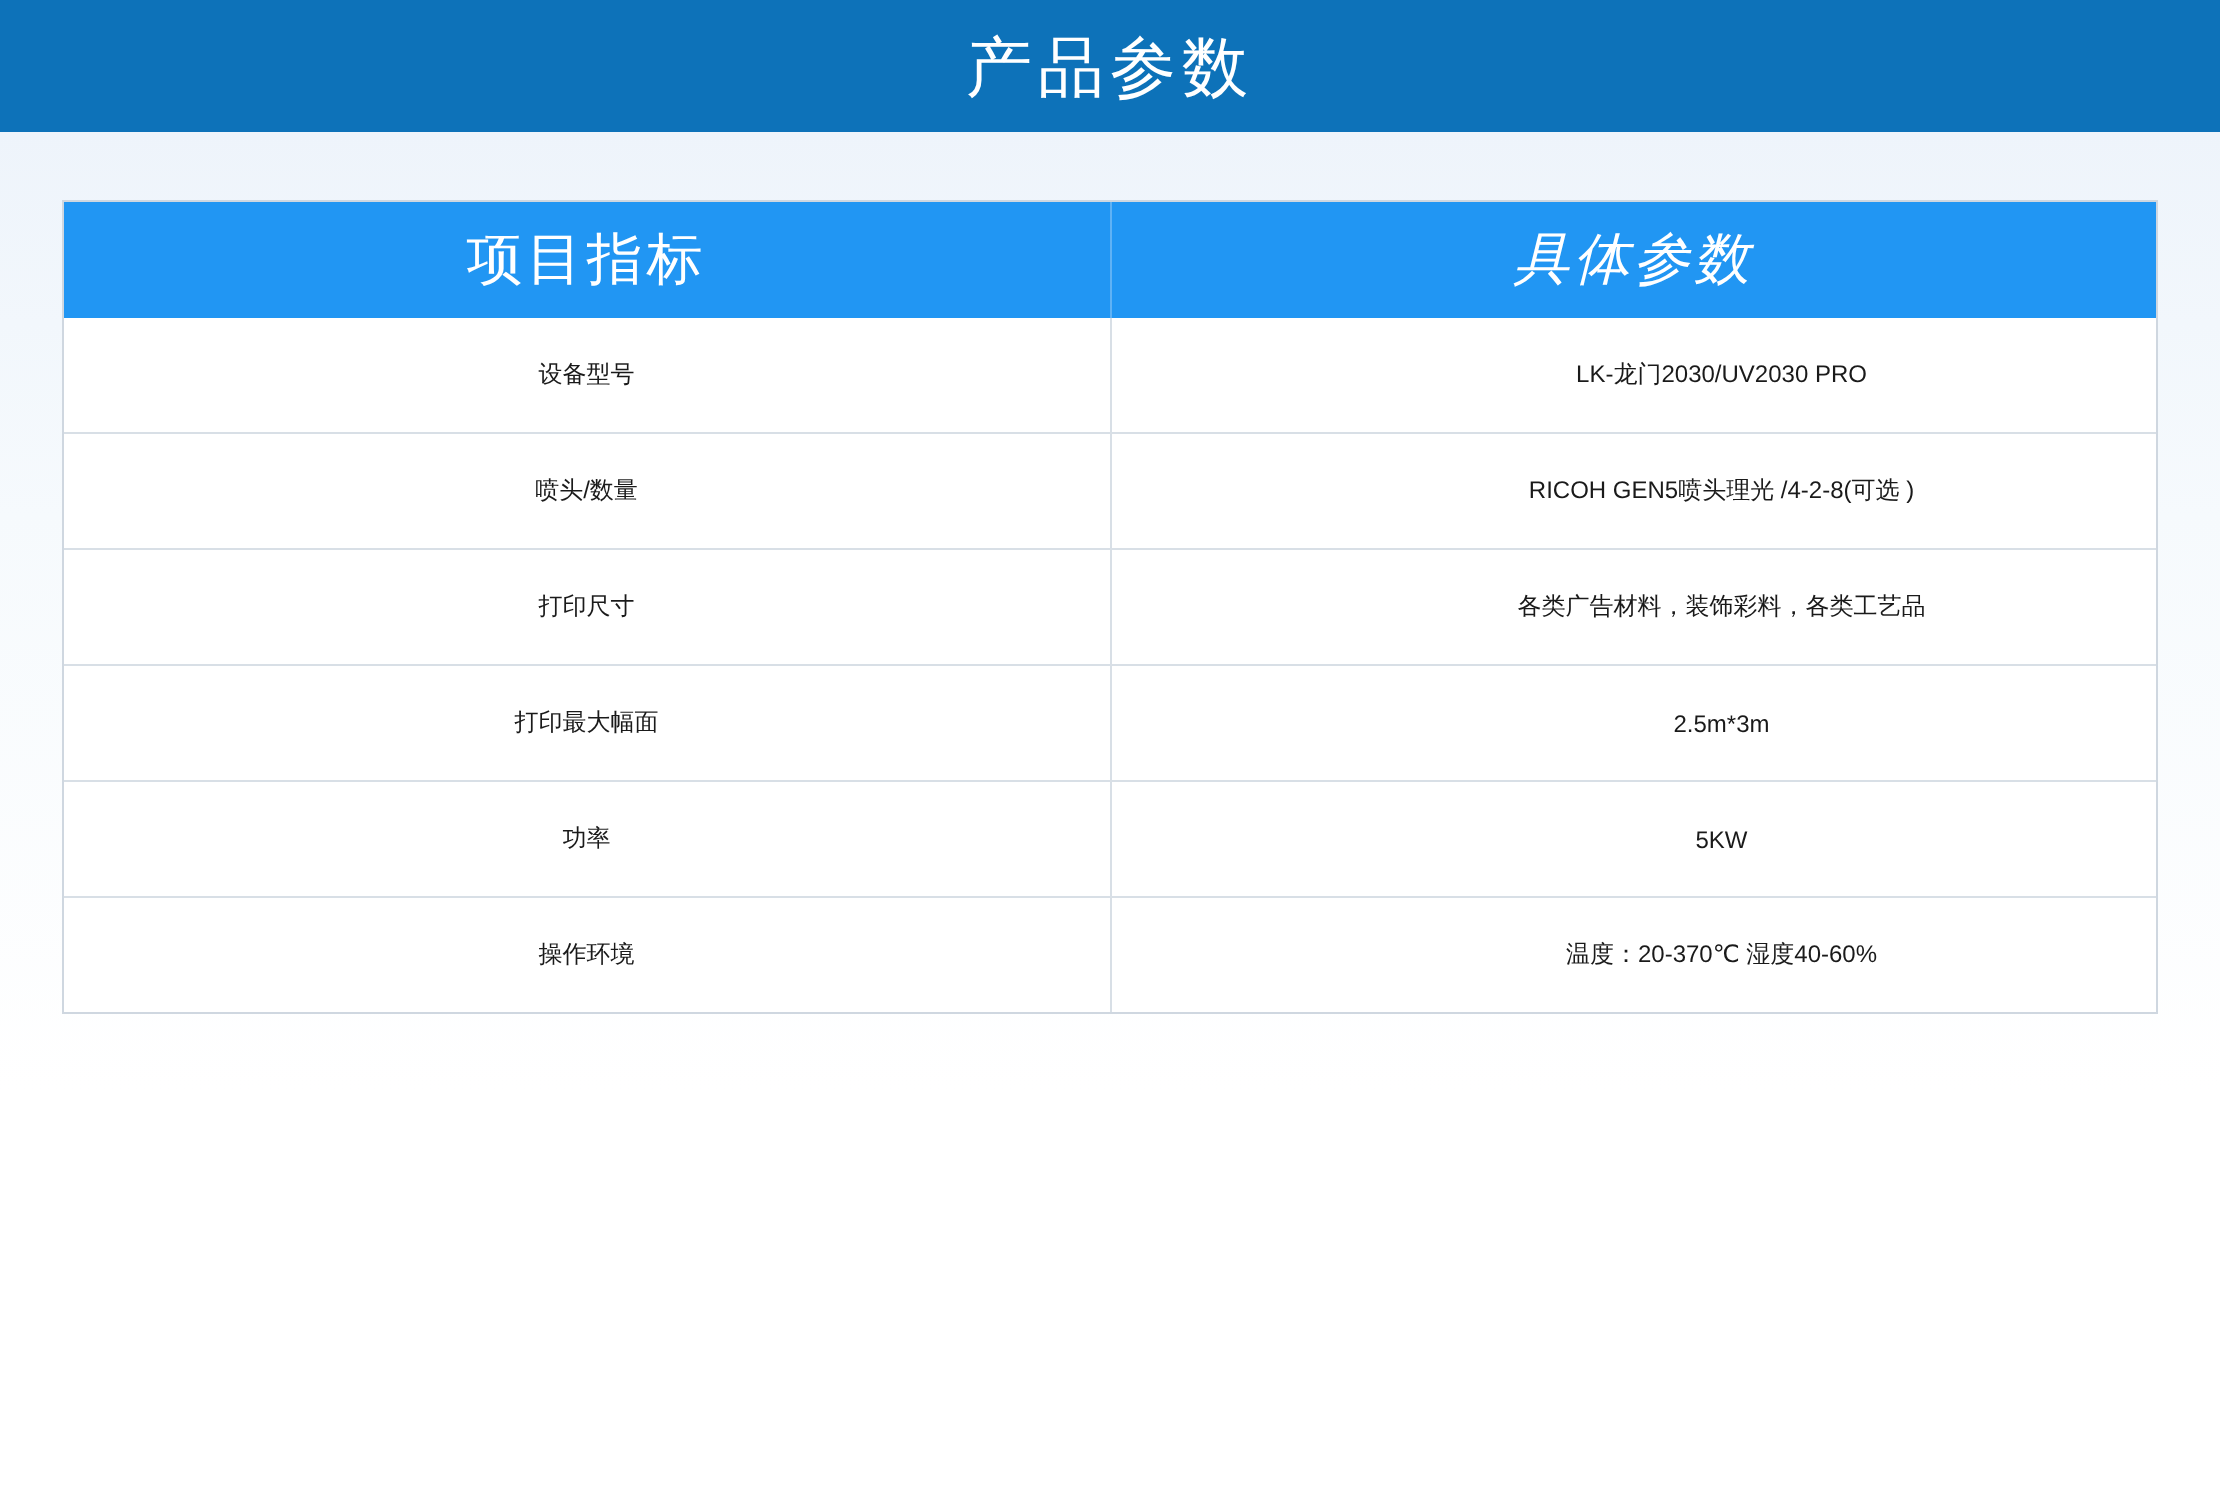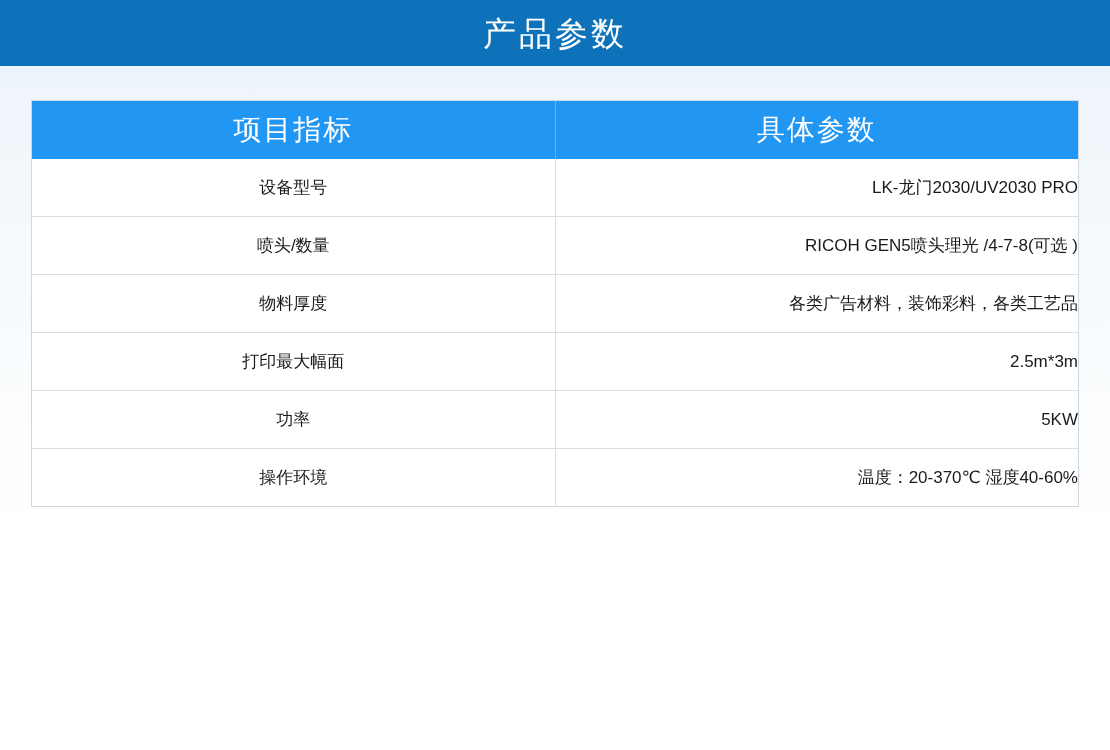--- a/index.html
+++ b/index.html
@@ -67,36 +67,36 @@
     background: #2196f3;
     color: #ffffff;
     font-size: 28px;
     font-weight: 400;
     letter-spacing: 2px;
     height: 58px;
     border-right: 1px solid #5fb2f5;
     text-align: center;
     padding: 0;
   }
-  thead th:last-child { border-right: none; }
+  thead th:last-child { border-right: none; font-style: italic; }
   tbody td {
     height: 57px;
-    font-size: 17px;
+    font-size: 12px;
     color: #1a1a1a;
     border-top: 1px solid #d8dfe6;
     border-right: 1px solid #d8dfe6;
     padding: 0;
     font-weight: 400;
   }
   tbody td:last-child { border-right: none; }
   tbody td.label {
     text-align: center;
   }
   tbody td.value {
-    text-align: right;
+    text-align: center;
     padding-left: 88px;
   }
   tbody tr:first-child td { border-top: none; }
 </style>
 </head>
 <body>
 
 <div class="page">
 
   <div class="below-header"></div>
@@ -117,24 +117,24 @@
           <th>具体参数</th>
         </tr>
       </thead>
       <tbody>
         <tr>
           <td class="label">设备型号</td>
           <td class="value">LK-龙门2030/UV2030 PRO</td>
         </tr>
         <tr>
           <td class="label">喷头/数量</td>
-          <td class="value">RICOH GEN5喷头理光 /4-7-8(可选 )</td>
+          <td class="value">RICOH GEN5喷头理光 /4-2-8(可选 )</td>
         </tr>
         <tr>
-          <td class="label">物料厚度</td>
+          <td class="label">打印尺寸</td>
           <td class="value">各类广告材料，装饰彩料，各类工艺品</td>
         </tr>
         <tr>
           <td class="label">打印最大幅面</td>
           <td class="value">2.5m*3m</td>
         </tr>
         <tr>
           <td class="label">功率</td>
           <td class="value">5KW</td>
         </tr>

